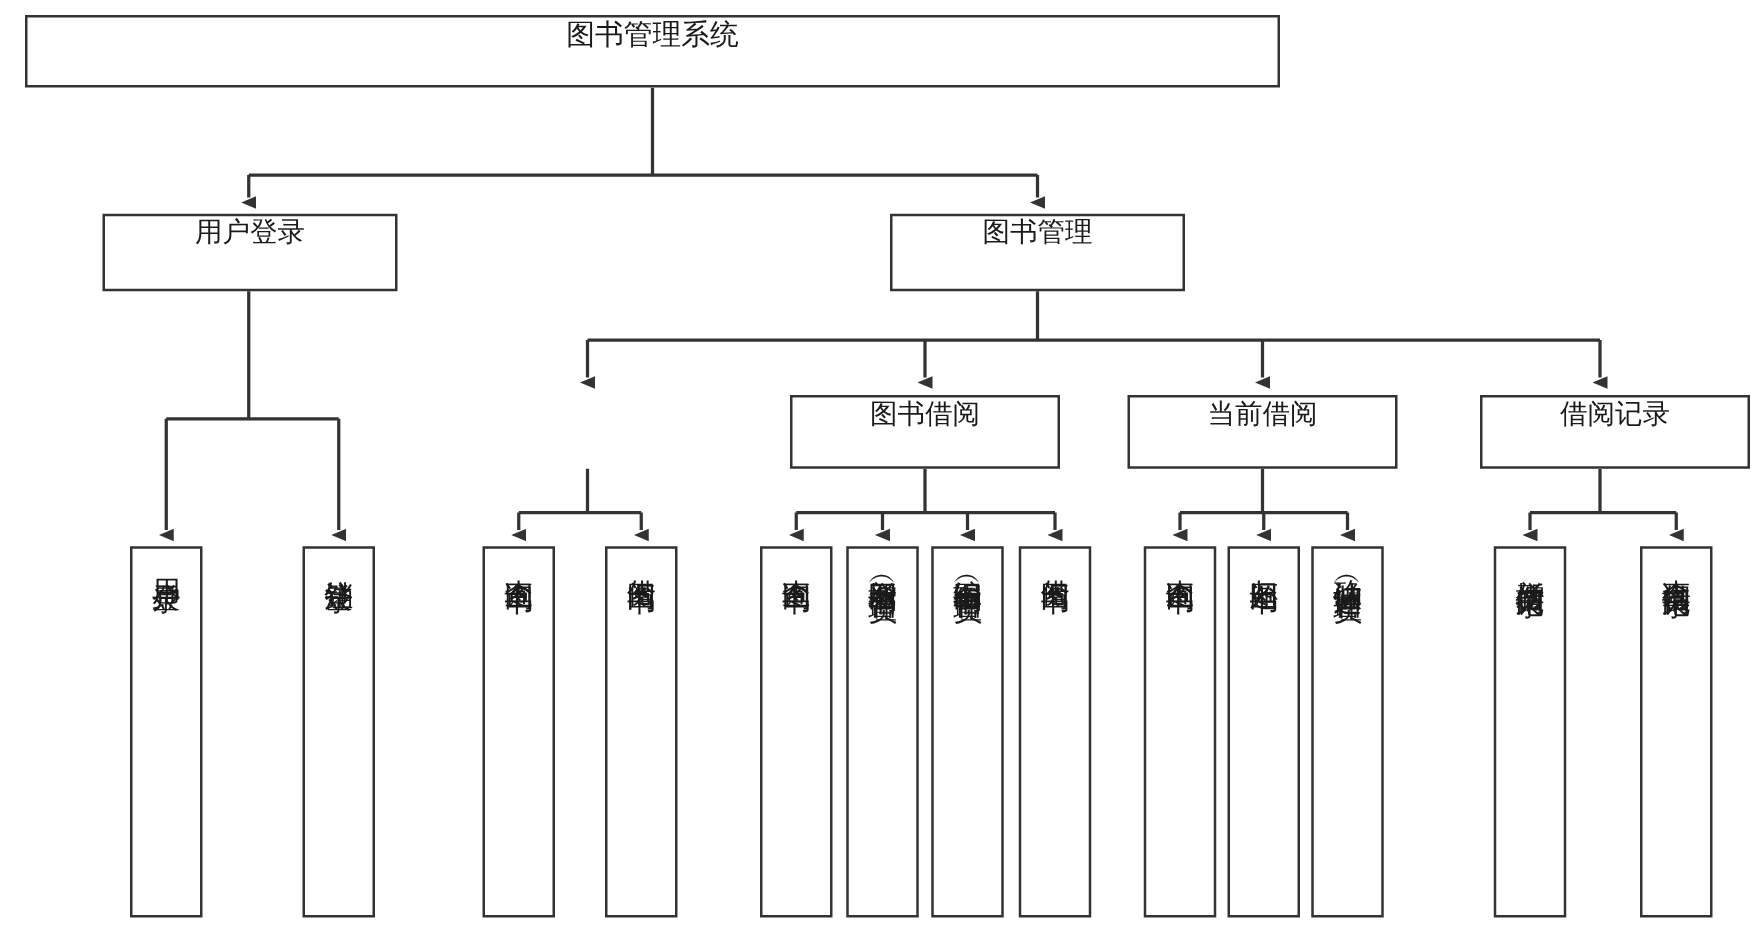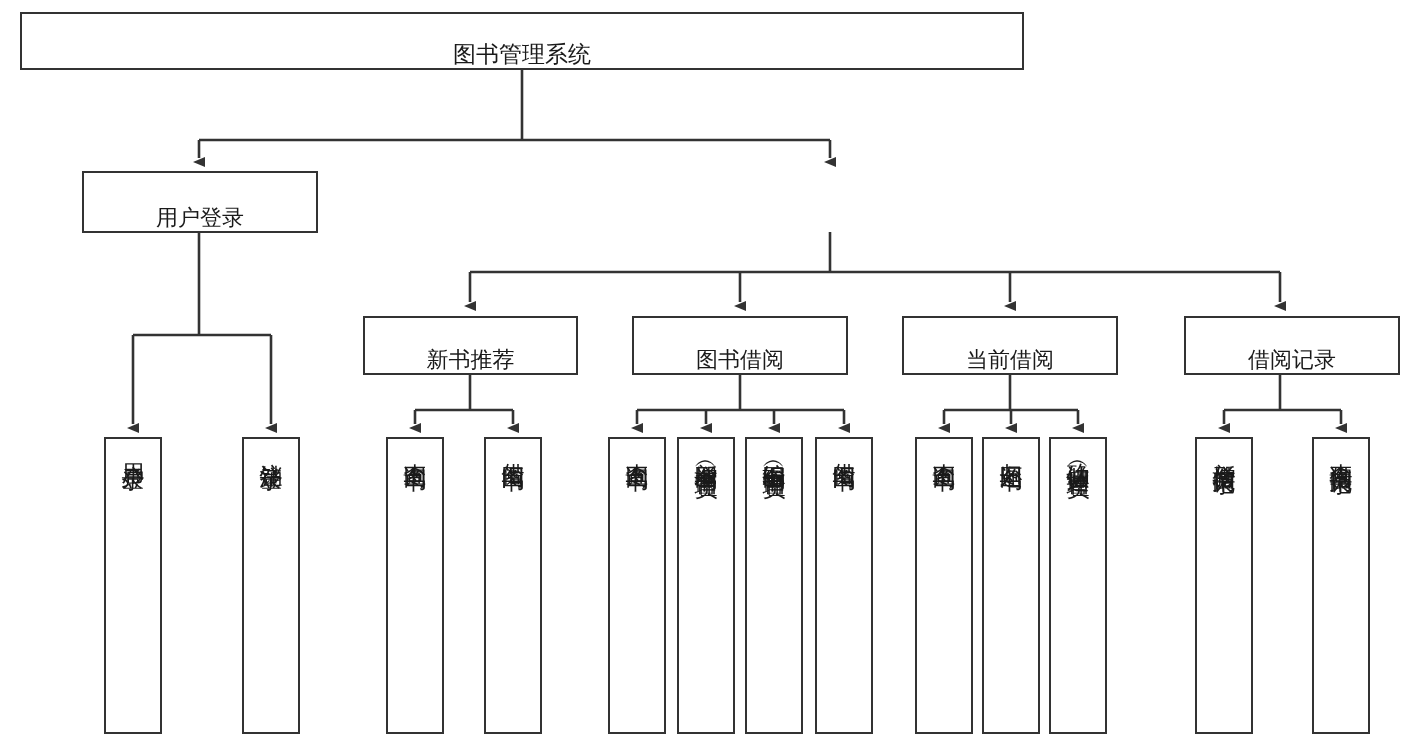--- a/index.html
+++ b/index.html
@@ -22,21 +22,21 @@
     left: 0; top: 0;
     width: 1405px;
     height: 747px;
   }
   .node {
     position: absolute;
     box-sizing: border-box;
     border: 2px solid #333333;
     background: #ffffff;
     display: flex;
-    align-items: flex-end;
+    align-items: flex-start;
     justify-content: center;
     color: #1a1a1a;
   }
   .node-label {
     display: block;
     text-align: center;
     line-height: 1.18;
     white-space: nowrap;
   }
   .node.horiz .node-label {
@@ -122,24 +122,24 @@
   </svg>
 
   <div class="node root horiz" style="left:20px; top:12px; width:1004px; height:58px;">
     <span class="node-label">图书管理系统</span>
   </div>
 
   <div class="node horiz" style="left:82px; top:171px; width:236px; height:62px;">
     <span class="node-label">用户登录</span>
   </div>
 
-
-  <div class="node horiz" style="left:363px; top:316px; width:215px; height:59px;">
-    <span class="node-label">新书推荐</span>
-  </div>
+  <div class="node horiz" style="left:712px; top:171px; width:236px; height:62px;">
+    <span class="node-label">图书管理</span>
+  </div>
+
 
   <div class="node horiz" style="left:632px; top:316px; width:216px; height:59px;">
     <span class="node-label">图书借阅</span>
   </div>
 
   <div class="node horiz" style="left:902px; top:316px; width:216px; height:59px;">
     <span class="node-label">当前借阅</span>
   </div>
 
   <div class="node horiz" style="left:1184px; top:316px; width:216px; height:59px;">

